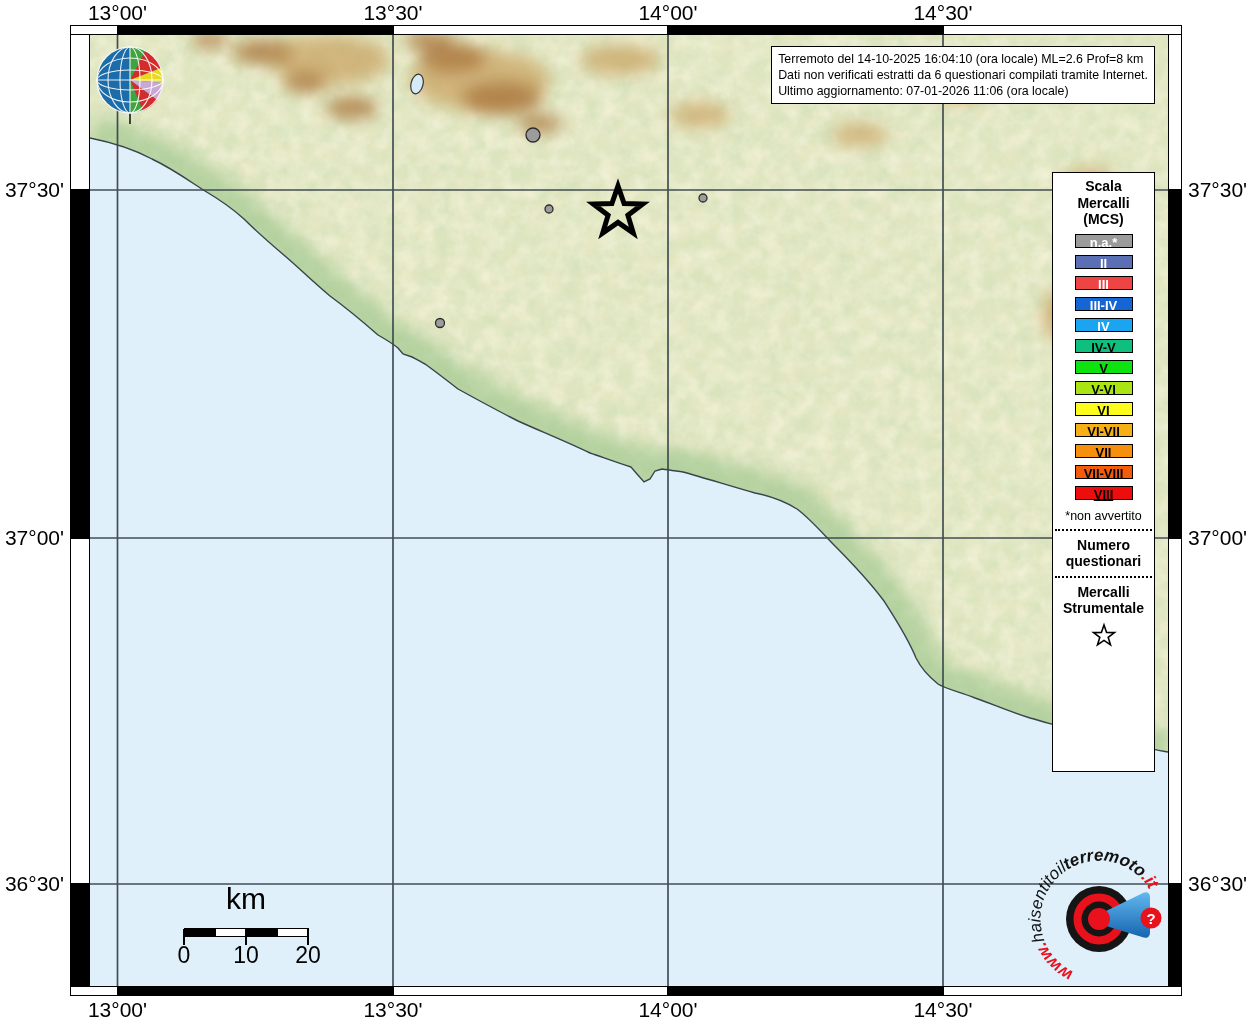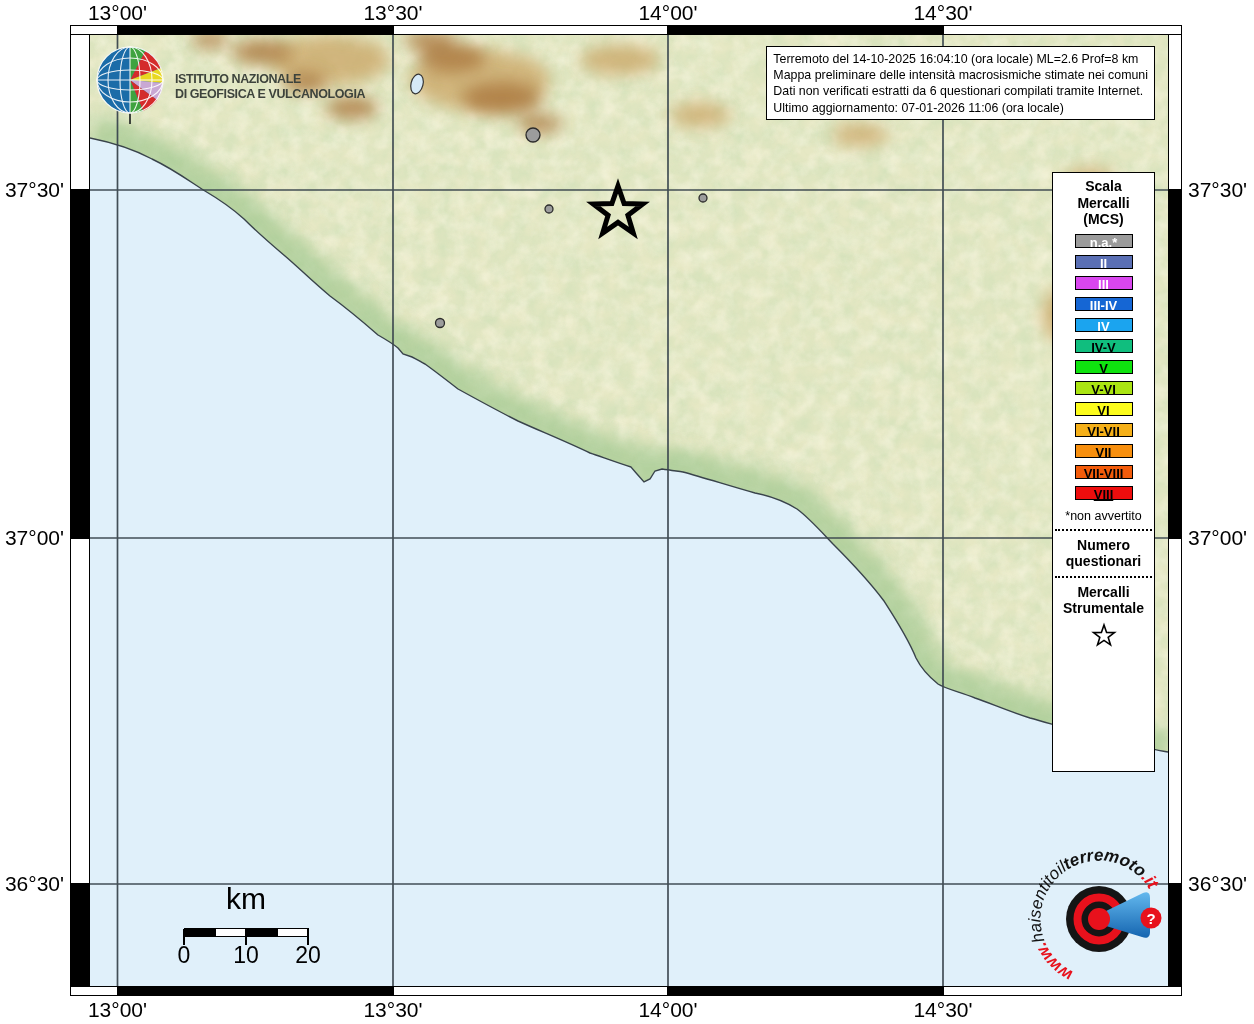--- a/index.html
+++ b/index.html
@@ -181,21 +181,20 @@
       <div class="coord-label lat-left" style="left: 0px; top: 178px;">37°30'</div>
       <div class="coord-label lat-right" style="left: 1188px; top: 178px;">37°30'</div>
       <div class="coord-label lat-left" style="left: 0px; top: 526px;">37°00'</div>
       <div class="coord-label lat-right" style="left: 1188px; top: 526px;">37°00'</div>
       <div class="coord-label lat-left" style="left: 0px; top: 872px;">36°30'</div>
       <div class="coord-label lat-right" style="left: 1188px; top: 872px;">36°30'</div>
     </div>
 
   <div id="event-info-box">
     <div>Terremoto del 14-10-2025 16:04:10 (ora locale) ML=2.6 Prof=8 km</div>
-    <div>Mappa preliminare delle intensità macrosismiche stimate nei comuni</div>
     <div>Dati non verificati estratti da 6 questionari compilati tramite Internet.</div>
     <div>Ultimo aggiornamento: 07-01-2026 11:06 (ora locale)</div>
   </div>
 
   <div id="ingv-logo">
     <svg width="74" height="80" viewBox="0 0 74 80">
       <line x1="37" y1="66" x2="37" y2="79" stroke="#3d433c" stroke-width="2"></line>
       <circle cx="37" cy="35" r="33" fill="#1B6CA8"></circle>
       <path d="M 37,2 A 33,33 0 0 1 37,68" fill="#2E86C1"></path>
       <path d="M 37,35 L 68,23 A 33,33 0 0 0 52,6 Z" fill="#D42B2B"></path>
@@ -207,36 +206,32 @@
       <g stroke="#fff" stroke-width="1.1" fill="none" opacity="0.9">
         <ellipse cx="37" cy="35" rx="33" ry="33"></ellipse>
         <ellipse cx="37" cy="35" rx="22" ry="33"></ellipse>
         <ellipse cx="37" cy="35" rx="10" ry="33"></ellipse>
         <ellipse cx="37" cy="35" rx="33" ry="22"></ellipse>
         <ellipse cx="37" cy="35" rx="33" ry="10"></ellipse>
         <line x1="4" y1="35" x2="70" y2="35"></line>
           <line x1="37" y1="2" x2="37" y2="68"></line>
       </g>
     </svg>
-    <div id="ingv-text">
-      <div>ISTITUTO NAZIONALE</div>
-      <div>DI GEOFISICA E VULCANOLOGIA</div>
-    </div>
   </div>
 
   <div id="mercalli-legend">
     <div class="legend-title">
       <div>Scala</div>
       <div>Mercalli</div>
       <div>(MCS)</div>
     </div>
     <div id="mcs-swatches">
         <div class="swatch" style="background: rgb(155, 155, 155); color: rgb(255, 255, 255);">n.a.*</div>
         <div class="swatch" style="background: rgb(90, 111, 180); color: rgb(255, 255, 255);">II</div>
-        <div class="swatch" style="background: #d946ef; color: rgb(255, 255, 255);">III</div>
+        <div class="swatch" style="background: #ef4444; color: rgb(255, 255, 255);">III</div>
         <div class="swatch" style="background: rgb(21, 102, 212); color: rgb(255, 255, 255);">III-IV</div>
         <div class="swatch" style="background: rgb(27, 164, 239); color: rgb(255, 255, 255);">IV</div>
         <div class="swatch" style="background: rgb(16, 190, 126); color: rgb(0, 0, 0);">IV-V</div>
         <div class="swatch" style="background: rgb(15, 227, 15); color: rgb(0, 0, 0);">V</div>
         <div class="swatch" style="background: rgb(170, 228, 18); color: rgb(0, 0, 0);">V-VI</div>
         <div class="swatch" style="background: rgb(252, 252, 28); color: rgb(0, 0, 0);">VI</div>
         <div class="swatch" style="background: rgb(245, 176, 25); color: rgb(0, 0, 0);">VI-VII</div>
         <div class="swatch" style="background: rgb(247, 143, 14); color: rgb(0, 0, 0);">VII</div>
         <div class="swatch" style="background: rgb(243, 92, 11); color: rgb(0, 0, 0);">VII-VIII</div>
         <div class="swatch" style="background: rgb(238, 13, 13); color: rgb(0, 0, 0); text-decoration: underline;">VIII</div>

